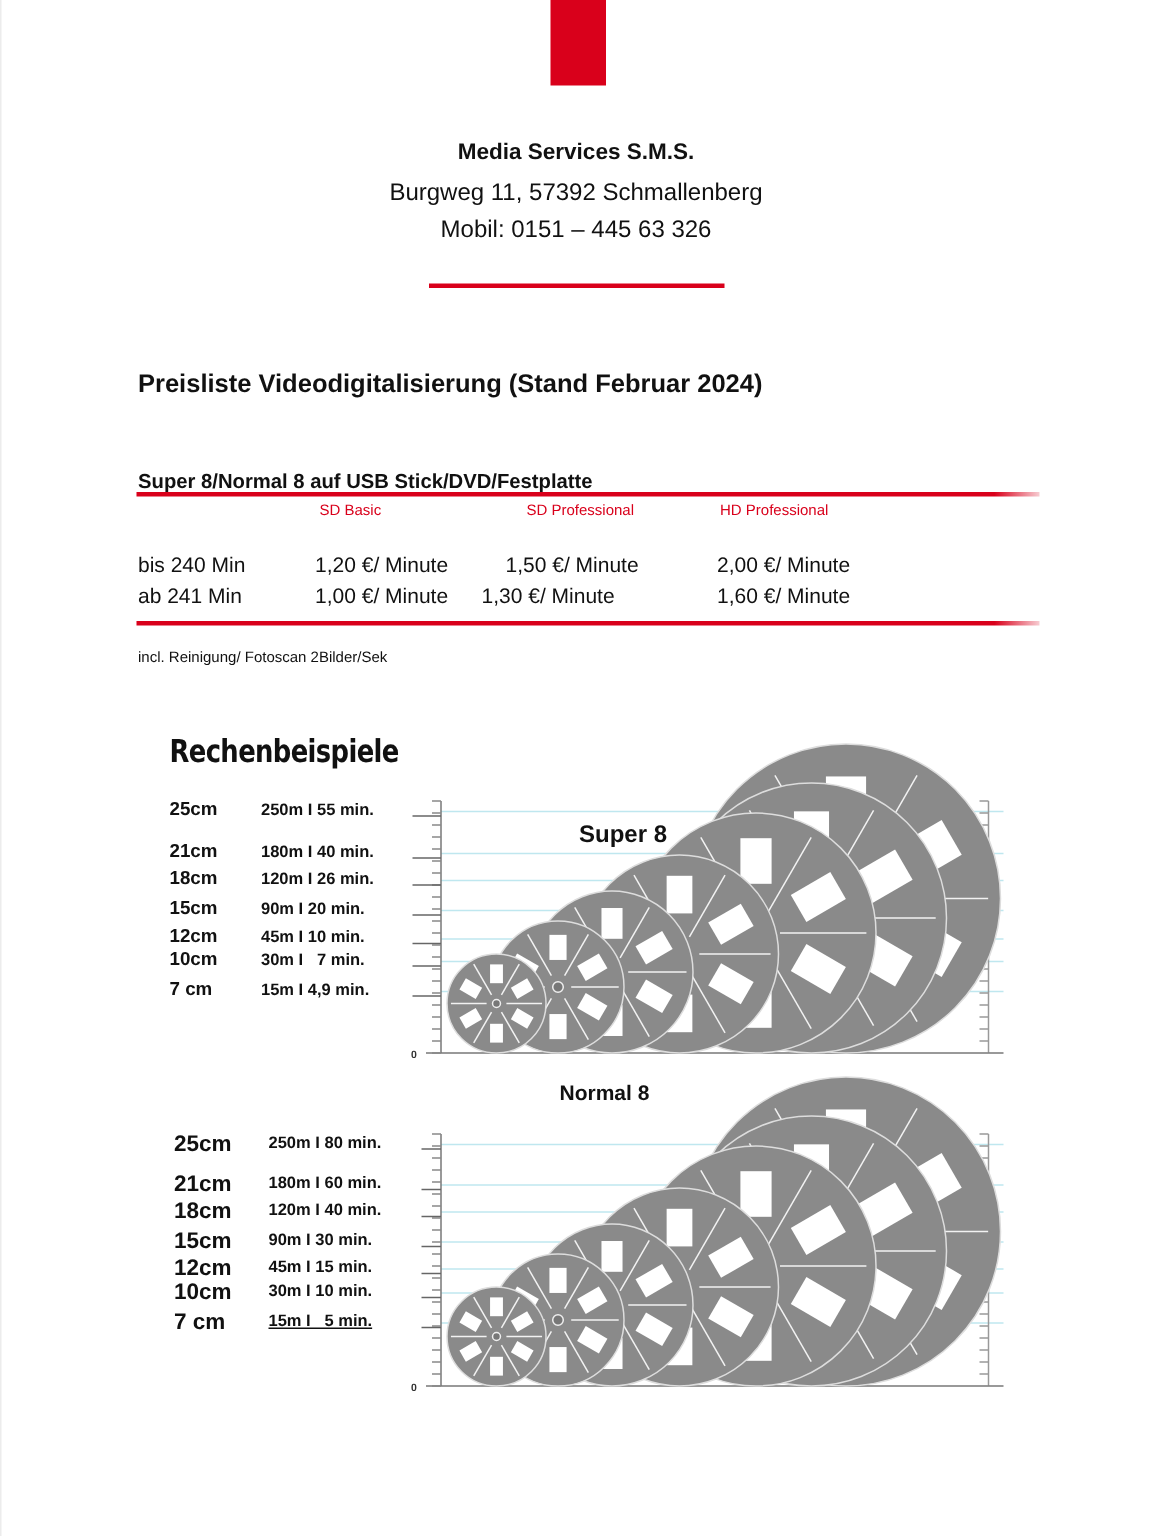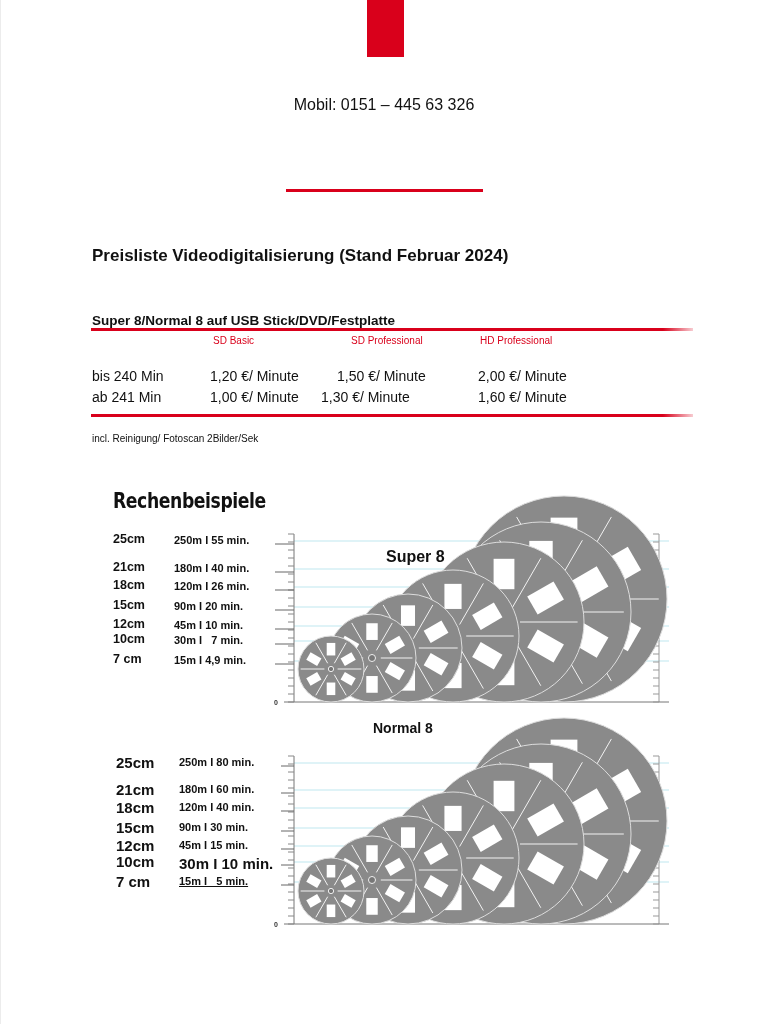--- a/index.html
+++ b/index.html
@@ -29,20 +29,22 @@
   .reel-label { position: absolute; font-weight: bold; font-family: "Liberation Sans", sans-serif; white-space: pre; }
   svg.reels { position: absolute; left: 0; top: 0; }
   .panel-title { position: absolute; font-weight: bold; font-family: "Liberation Sans", sans-serif; }
 </style>
 </head>
 <body>
 
 <div class="red-tab"></div>
 
 <div class="contact">
+  <div class="company">Media Services S.M.S.</div>
+  <div class="line">Burgweg 11, 57392 Schmallenberg</div>
   <div class="line"><span class="mobile">Mobil: 0151 – 445 63 326</span></div>
 </div>
 <div class="mobile-underline"></div>
 
 <div class="doc-title">Preisliste Videodigitalisierung (Stand Februar 2024)</div>
 
 <div class="section-title">Super 8/Normal 8 auf USB Stick/DVD/Festplatte</div>
 <div class="rule r1"></div>
 <div class="col-head" style="left:212px">SD Basic</div>
 <div class="col-head" style="left:350px">SD Professional</div>
@@ -433,16 +435,16 @@
     <div class="reel-label" style="left: 178px; top: 756px; font-size: 11px;">250m I 80 min.</div>
     <div class="reel-label" style="left: 115px; top: 781px; font-size: 15px;">21cm</div>
     <div class="reel-label" style="left: 178px; top: 783px; font-size: 11px;">180m I 60 min.</div>
     <div class="reel-label" style="left: 115px; top: 799px; font-size: 15px;">18cm</div>
     <div class="reel-label" style="left: 178px; top: 801px; font-size: 11px;">120m I 40 min.</div>
     <div class="reel-label" style="left: 115px; top: 819px; font-size: 15px;">15cm</div>
     <div class="reel-label" style="left: 178px; top: 821px; font-size: 11px;">90m I 30 min.</div>
     <div class="reel-label" style="left: 115px; top: 837px; font-size: 15px;">12cm</div>
     <div class="reel-label" style="left: 178px; top: 839px; font-size: 11px;">45m I 15 min.</div>
     <div class="reel-label" style="left: 115px; top: 853px; font-size: 15px;">10cm</div>
-    <div class="reel-label" style="left: 178px; top: 855px; font-size: 15px;">30m I 10 min.</div>
+    <div class="reel-label" style="left: 178px; top: 855px; font-size: 11px;">30m I 10 min.</div>
     <div class="reel-label" style="left: 115px; top: 873px; font-size: 15px;">7 cm</div>
     <div class="reel-label" style="left: 178px; top: 875px; font-size: 11px; text-decoration: underline;">15m I   5 min.</div>
   </div>
 
 </body></html>

